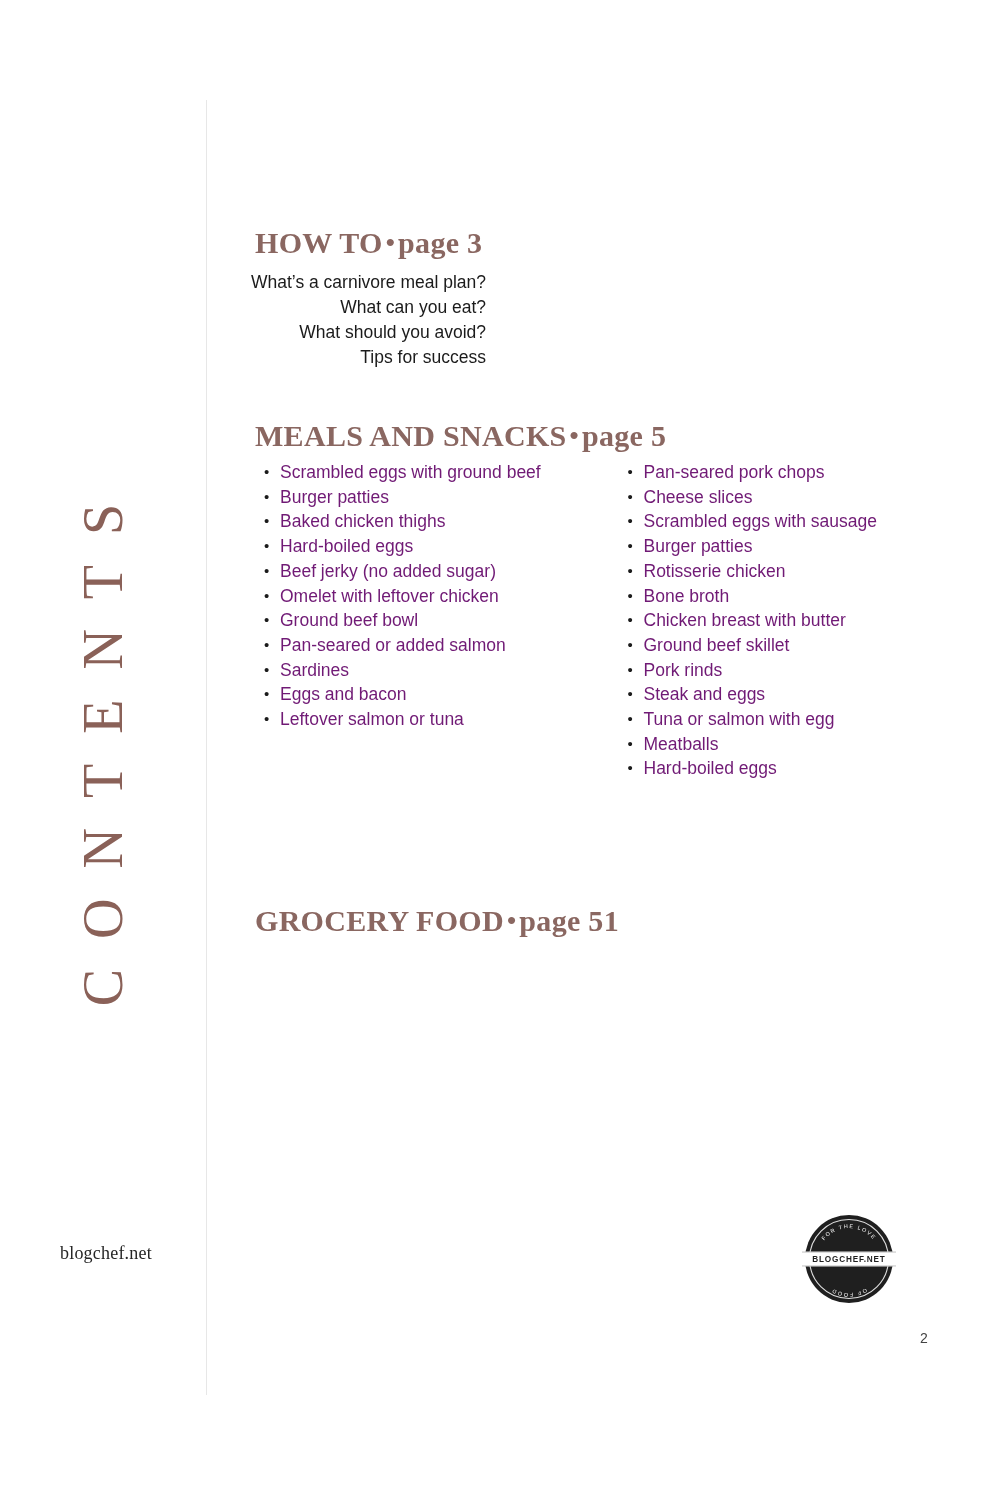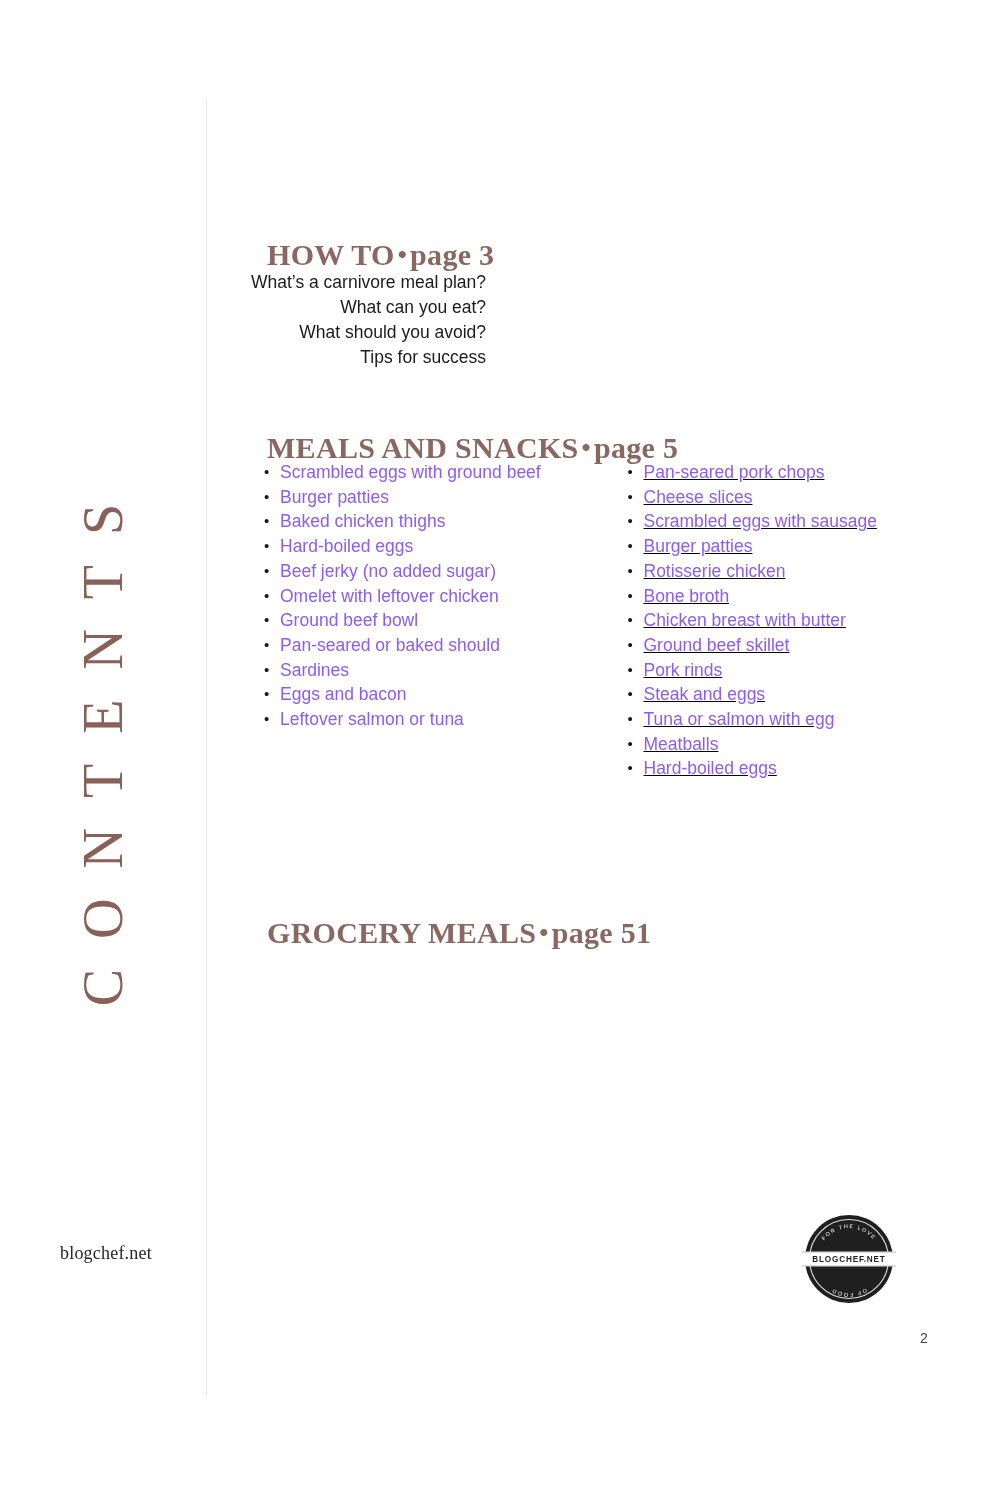--- a/index.html
+++ b/index.html
@@ -63,21 +63,21 @@
     top: 0;
     width: 700px;
   }
 
   .section-heading {
     font-family: "Liberation Serif", "DejaVu Serif", serif;
     font-weight: 700;
     font-size: 30px;
     letter-spacing: 0.3px;
     color: #8a6761;
-    margin: 16px;
+    margin: 4px;
     line-height: 1.15;
     white-space: nowrap;
   }
   .section-heading .dot {
     font-size: 26px;
     vertical-align: 2px;
     padding: 0 3px;
   }
   .section-heading .pg {
     font-weight: 700;
@@ -104,31 +104,31 @@
   
   .bullet-columns {
     position: absolute;
     top: 460px;
     left: 0;
     width: 700px;
     display: flex;
     gap: 0;
   }
   .bullet-col { width: 350px; }
-  .bullet-col.right { padding-left: 27px; text-decoration: underline; }
+  .bullet-col.right { padding-left: 27px; }
 
   .bullet-col ul {
     margin: 0;
     padding: 0 0 0 29px;
     list-style: none;
   }
   .bullet-col li {
     position: relative;
     font-size: 17.5px;
-    color: #8b5cf6;
+    color: #701a75;
     line-height: 24.7px;
     margin: 0 0 0 0;
     padding: 0;
   }
   .bullet-col li::before {
     content: "\2022";
     position: absolute;
     left: -16px;
     top: 0;
     font-size: 15px;
@@ -198,21 +198,21 @@
     <div class="bullet-columns">
       <div class="bullet-col left">
         <ul>
           <li>Scrambled eggs with ground beef</li>
           <li>Burger patties</li>
           <li>Baked chicken thighs</li>
           <li>Hard-boiled eggs</li>
           <li>Beef jerky (no added sugar)</li>
           <li>Omelet with leftover chicken</li>
           <li>Ground beef bowl</li>
-          <li>Pan-seared or baked should</li>
+          <li>Pan-seared or added salmon</li>
           <li>Sardines</li>
           <li>Eggs and bacon</li>
           <li>Leftover salmon or tuna</li>
         </ul>
       </div>
       <div class="bullet-col right">
         <ul>
           <li>Pan-seared pork chops</li>
           <li>Cheese slices</li>
           <li>Scrambled eggs with sausage</li>
@@ -224,21 +224,21 @@
           <li>Pork rinds</li>
           <li>Steak and eggs</li>
           <li>Tuna or salmon with egg</li>
           <li>Meatballs</li>
           <li>Hard-boiled eggs</li>
         </ul>
       </div>
     </div>
 
     <h2 class="section-heading h-grocery">
-      <span>GROCERY MEALS</span><span class="dot">•</span><span class="pg">page 51</span>
+      <span>GROCERY FOOD</span><span class="dot">•</span><span class="pg">page 51</span>
     </h2>
 
   </div>
 
   <div class="footer-site">blogchef.net</div>
 
   <div class="logo-stamp">
     <svg width="94" height="94" viewBox="0 0 94 94" xmlns="http://www.w3.org/2000/svg">
       <defs>
         <path id="arcTop" d="M 16 47 A 31 31 0 0 1 78 47" fill="none"></path>

